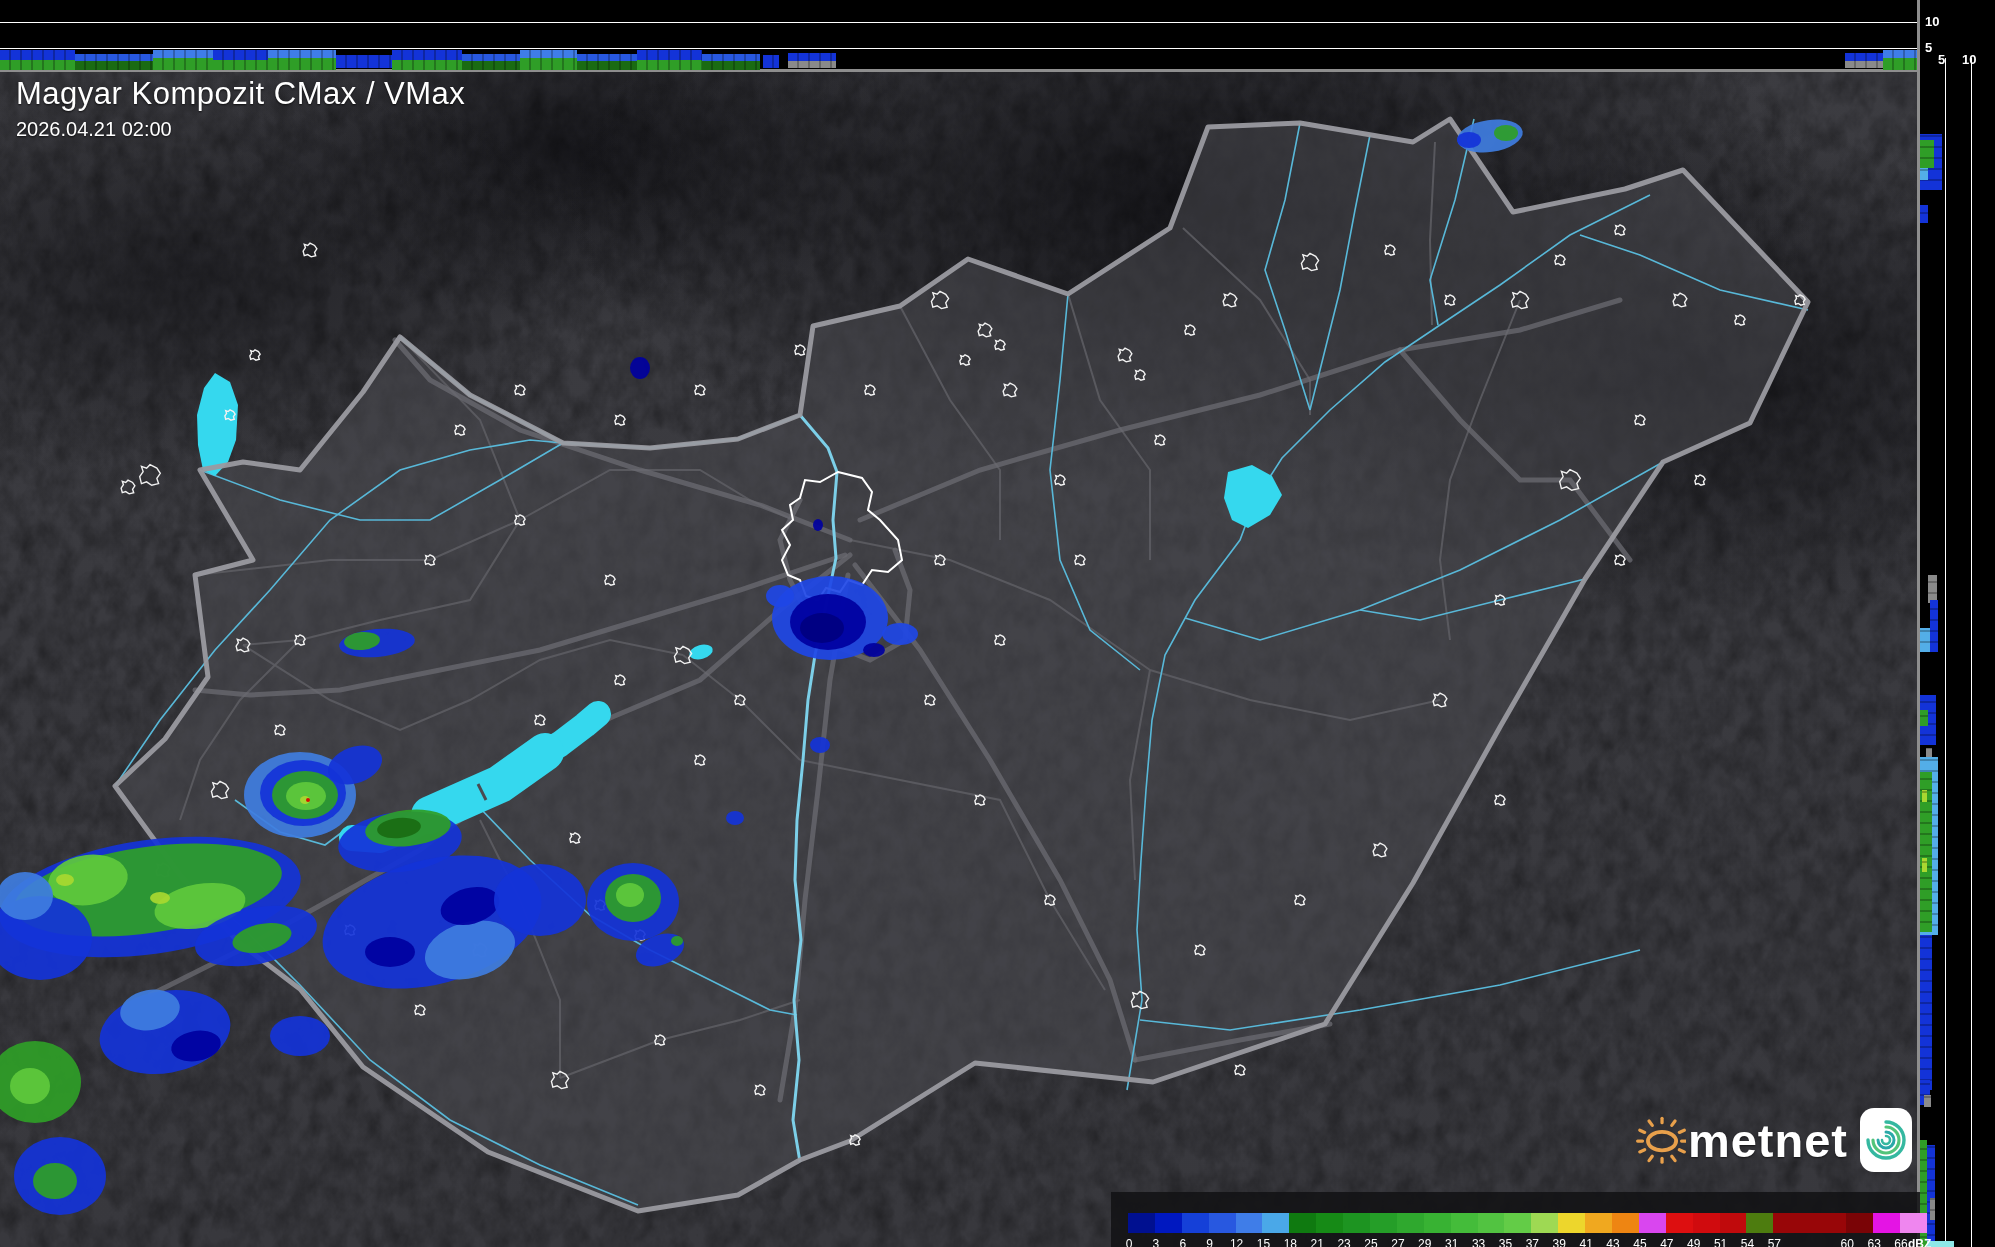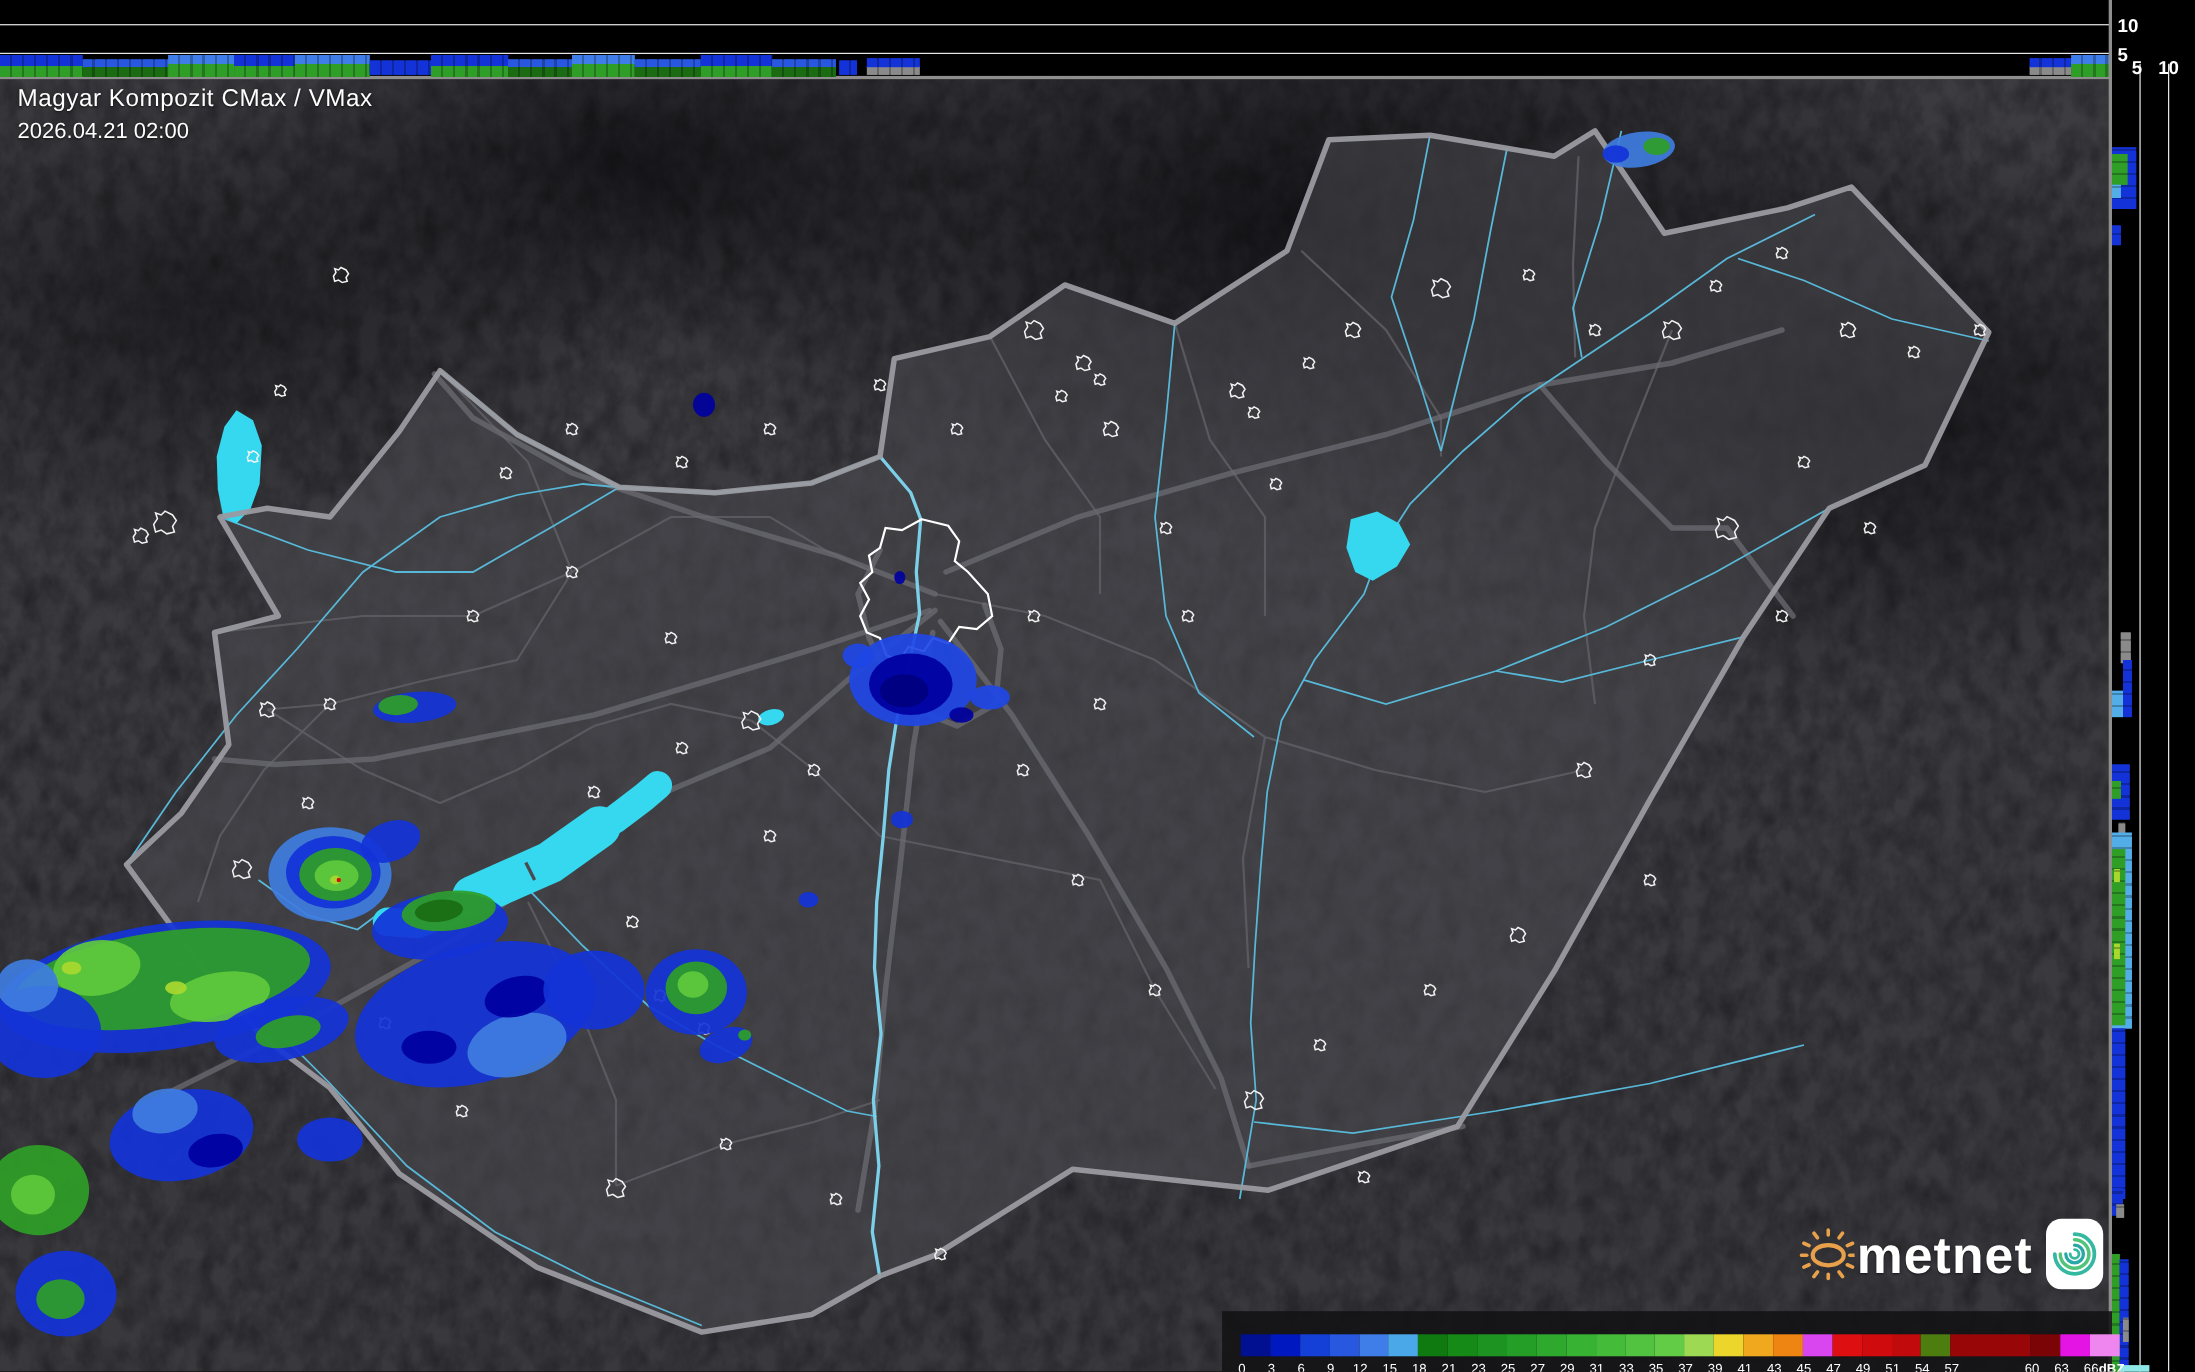--- a/index.html
+++ b/index.html
@@ -11,33 +11,33 @@
       radial-gradient(900px 420px at 62% 16%, rgba(16,16,20,.85) 0%, rgba(16,16,20,0) 70%),
       radial-gradient(700px 360px at 88% 30%, rgba(18,18,22,.8) 0%, rgba(18,18,22,0) 70%),
       radial-gradient(600px 300px at 10% 22%, rgba(22,22,26,.7) 0%, rgba(22,22,26,0) 70%),
       radial-gradient(500px 260px at 30% 12%, rgba(14,14,18,.8) 0%, rgba(14,14,18,0) 70%),
       linear-gradient(#3c3c41,#38383d);}
   #map-svg{position:absolute;left:0;top:0;}
   .terrain-noise{opacity:.35;}
   
   #title-block{position:absolute;left:16px;top:76px;color:#fff;z-index:30;
     text-shadow:0 1px 2px rgba(0,0,0,.7);}
-  #page-title{font-size:22px;font-weight:400;letter-spacing:.5px;}
+  #page-title{font-size:31px;font-weight:400;letter-spacing:.5px;}
   #timestamp{font-size:20px;font-weight:400;margin-top:6px;}
   
   #top-panel{position:absolute;left:0;top:0;width:1920px;height:72px;background:#000;z-index:20;}
   .hgrid{position:absolute;left:0;width:1920px;height:1px;background:#fff;}
   #top-ground{position:absolute;left:0;top:69px;width:1920px;height:3px;background:#8e8e8e;}
   .tp-seg{position:absolute;}
   
   #right-panel{position:absolute;left:1920px;top:0;width:75px;height:1247px;background:#000;z-index:20;}
   .vgrid{position:absolute;top:58px;height:1189px;width:1px;background:#fff;}
   #right-ground{position:absolute;left:-3px;top:0;width:3px;height:1247px;background:#8e8e8e;}
   .rp-block{position:absolute;}
-  .ax-label{position:absolute;color:#fff;font-size:17px;font-weight:bold;z-index:25;}
+  .ax-label{position:absolute;color:#fff;font-size:13px;font-weight:bold;z-index:25;}
   
   #scale-panel{position:absolute;left:1111px;top:1192px;width:809px;height:55px;
     background:rgba(18,18,20,.88);z-index:40;}
   #scale-bar{position:absolute;left:17px;top:21px;height:20px;display:flex;}
   .sc-cell{width:26.9px;height:20px;position:relative;}
   .sc-label{position:absolute;left:-9px;top:24px;width:20px;text-align:center;
     color:#fff;font-size:12px;}
   #dbz-unit{position:absolute;left:797px;top:45px;color:#fff;font-size:12px;font-weight:bold;}
   
   #logo{position:absolute;left:1636px;top:1098px;width:276px;height:84px;z-index:35;

